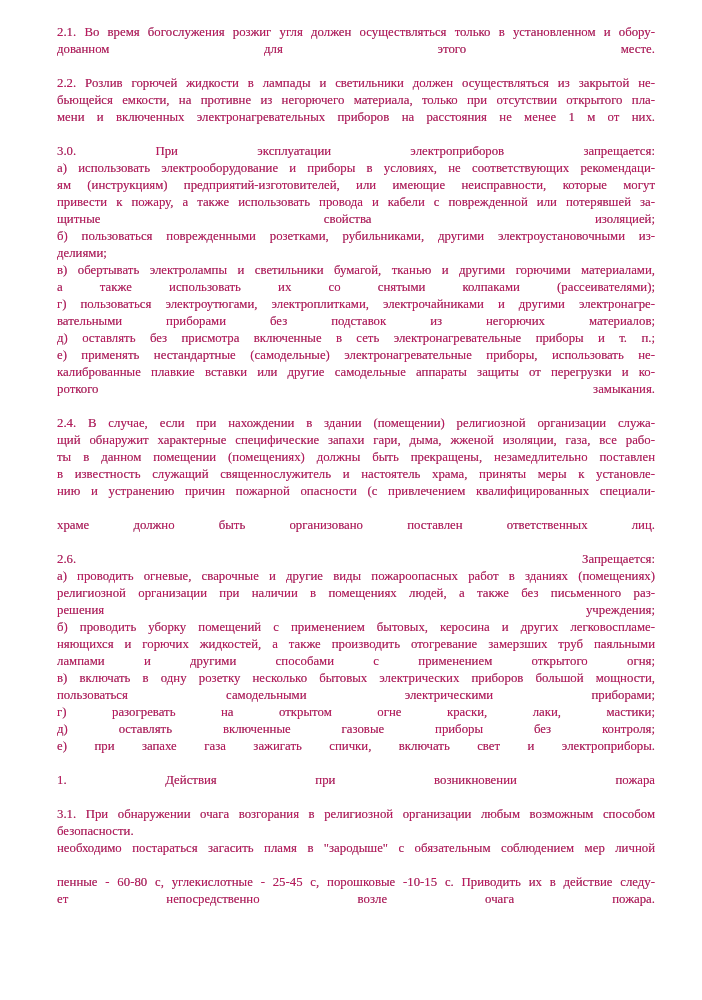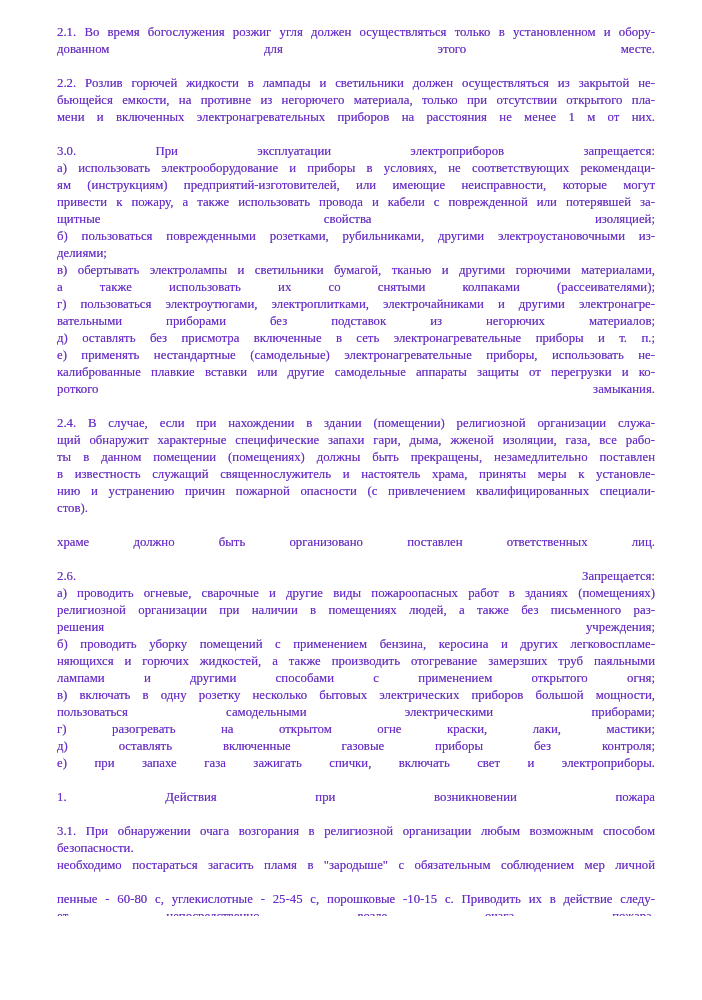--- a/index.html
+++ b/index.html
@@ -7,21 +7,21 @@
     padding: 0;
     background: #ffffff;
   }
   .page {
     position: relative;
     width: 702px;
     height: 916px;
     background: #ffffff;
     overflow: hidden;
     font-family: "Liberation Serif", "DejaVu Serif", serif;
-    color: #6d28d9;
+    color: #be185d;
   }
   .body-text {
     position: absolute;
     left: 57px;
     top: 24px;
     width: 598px;
     font-size: 12.8px;
     line-height: 17px;
     text-shadow: 0 0 0.6px rgba(62,62,72,0.55);
   }
@@ -77,31 +77,30 @@
         <div class="line jst">е) применять нестандартные (самодельные) электронагревательные приборы, использовать не-</div>
         <div class="line jst">калиброванные плавкие вставки или другие самодельные аппараты защиты от перегрузки и ко-</div>
         <div class="line jst">роткого замыкания.</div>
       </div>
       <div class="block">
         <div class="line jst">2.4. В случае, если при нахождении в здании (помещении) религиозной организации служа-</div>
         <div class="line jst">щий обнаружит характерные специфические запахи гари, дыма, жженой изоляции, газа, все рабо-</div>
         <div class="line jst">ты в данном помещении (помещениях) должны быть прекращены, незамедлительно поставлен</div>
         <div class="line jst">в известность служащий священнослужитель и настоятель храма, приняты меры к установле-</div>
         <div class="line jst">нию и устранению причин пожарной опасности (с привлечением квалифицированных специали-</div>
-        <div class="line jst">стов).</div>
       </div>
       <div class="block">
         <div class="line jst">храме должно быть организовано поставлен ответственных лиц.</div>
       </div>
       <div class="block">
         <div class="line jst">2.6. Запрещается:</div>
         <div class="line jst"> а) проводить огневые, сварочные и другие виды пожароопасных работ в зданиях (помещениях)</div>
         <div class="line jst">религиозной организации при наличии в помещениях людей, а также без письменного раз-</div>
         <div class="line jst">решения учреждения;</div>
-        <div class="line jst">б) проводить уборку помещений с применением бензина, керосина и других легковоспламе-</div>
+        <div class="line jst">б) проводить уборку помещений с применением бытовых, керосина и других легковоспламе-</div>
         <div class="line jst">няющихся и горючих жидкостей, а также производить отогревание замерзших труб паяльными</div>
         <div class="line jst">лампами и другими способами с применением открытого огня;</div>
         <div class="line jst">в) включать в одну розетку несколько бытовых электрических приборов большой мощности,</div>
         <div class="line jst">пользоваться самодельными электрическими приборами;</div>
         <div class="line jst">г) разогревать на открытом огне краски, лаки, мастики;</div>
         <div class="line jst">д) оставлять включенные газовые приборы без контроля;</div>
         <div class="line jst">е) при  запахе  газа  зажигать  спички,  включать  свет  и  электроприборы.</div>
       </div>
       <div class="block">
         <div class="line jst">  1. Действия при возникновении пожара</div>

